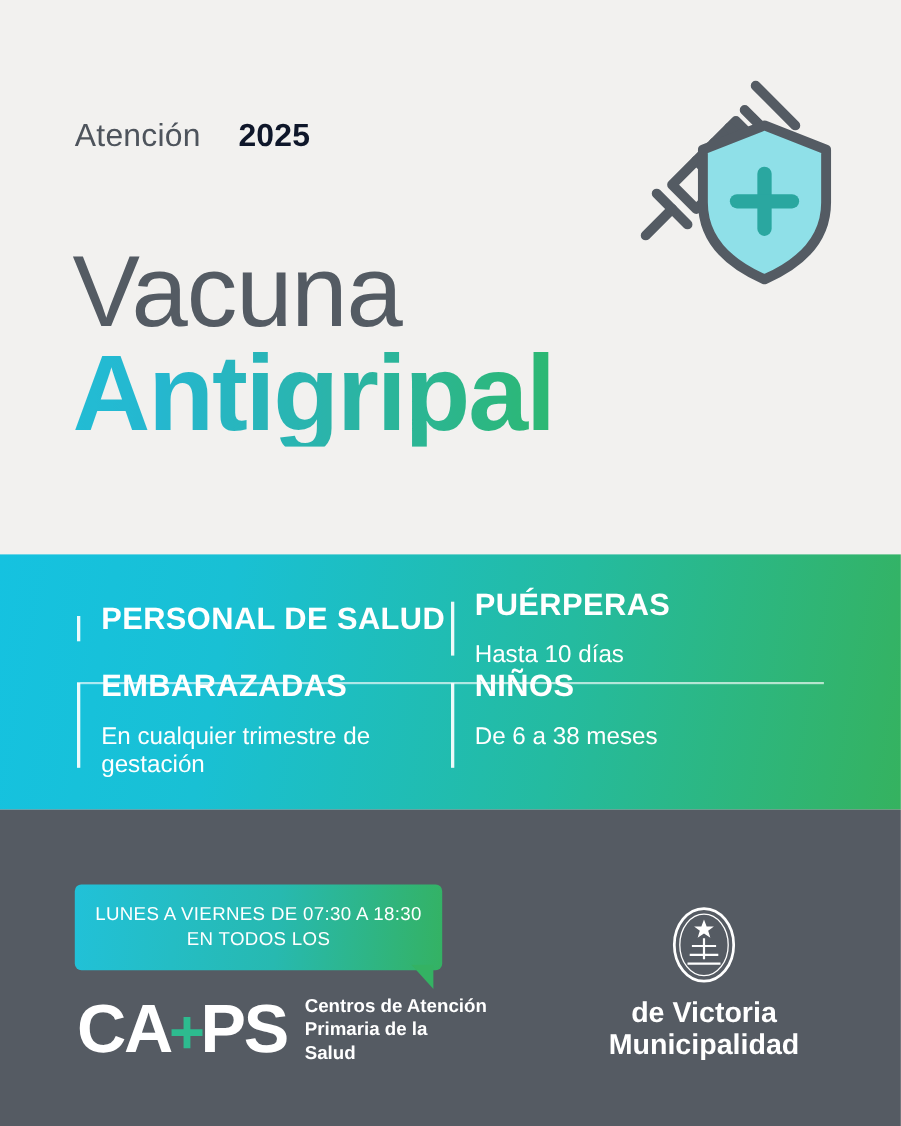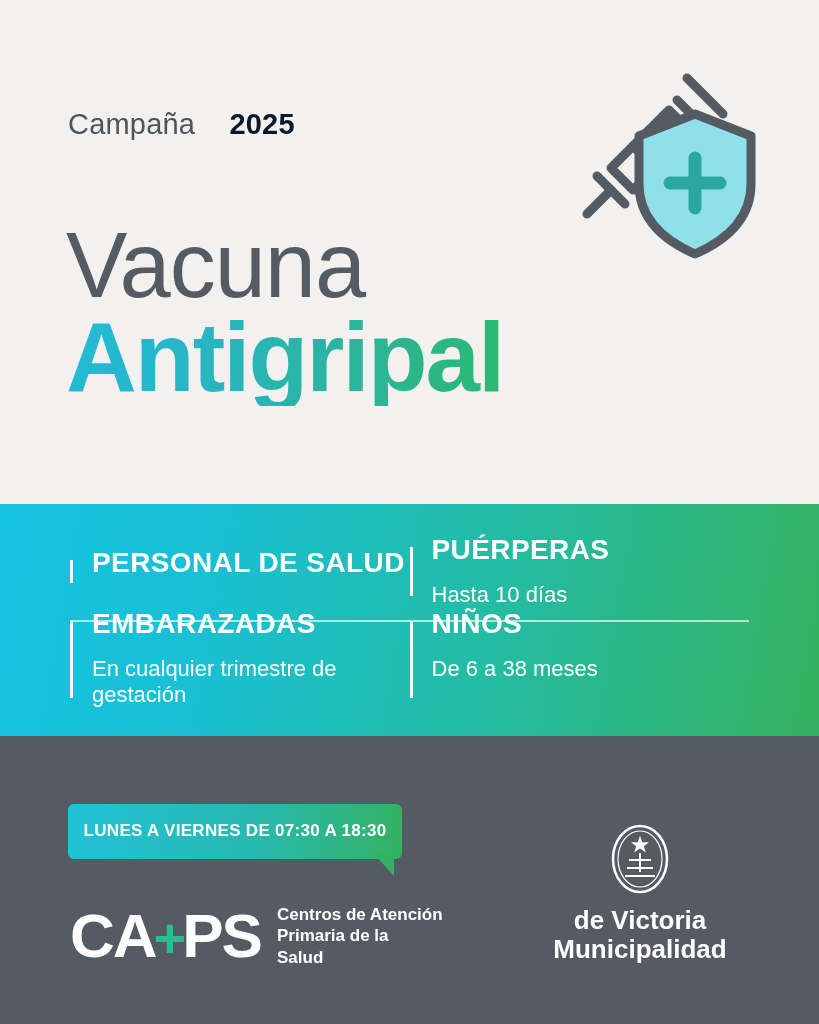--- a/index.html
+++ b/index.html
@@ -127,21 +127,21 @@
   .hours-bubble {
     position: absolute;
     left: 68px;
     top: 68px;
     width: 334px;
     padding: 16px 10px 16px 10px;
     background: linear-gradient(95deg, #21c1d8 0%, #27b9b0 55%, #34b263 100%);
     border-radius: 6px;
     text-align: center;
     color: #ffffff;
-    font-weight: bold;
+    font-weight: normal;
     font-size: 17px;
     line-height: 1.35;
     letter-spacing: 0.3px;
   }
   .hours-bubble::after {
     content: "";
     position: absolute;
     right: 8px;
     bottom: -17px;
     width: 0; height: 0;
@@ -196,21 +196,21 @@
   }
 </style>
 </head>
 <body>
 
 <div class="poster">
 
   <div class="top">
 
     <div class="campaign">
-      <span>Campaña</span>
+      <span>Atención</span>
       <span class="year">2025</span>
     </div>
 
     <div class="title-main">Vacuna</div>
     <div class="title-sub">Antigripal</div>
 
     <div class="syringe">
       <svg viewBox="0 0 220 220" width="220" height="220" aria-hidden="true">
         <g fill="none" stroke="#545b63" stroke-width="9" stroke-linecap="round" stroke-linejoin="round">
 
@@ -261,20 +261,21 @@
         <div class="cell-sub">De 6 a 38 meses</div>
       </div>
 
     </div>
   </div>
 
   <div class="bottom">
 
     <div class="hours-bubble">
       <div>LUNES A VIERNES DE 07:30 A 18:30</div>
+      <div>EN TODOS LOS</div>
     </div>
 
     <div class="caps-block">
       <div class="caps-logo">
         <span>CA</span>
           <span class="plus">+</span>
           <span>PS</span>
       </div>
       <div class="caps-text">
         <div>Centros de Atención</div>

